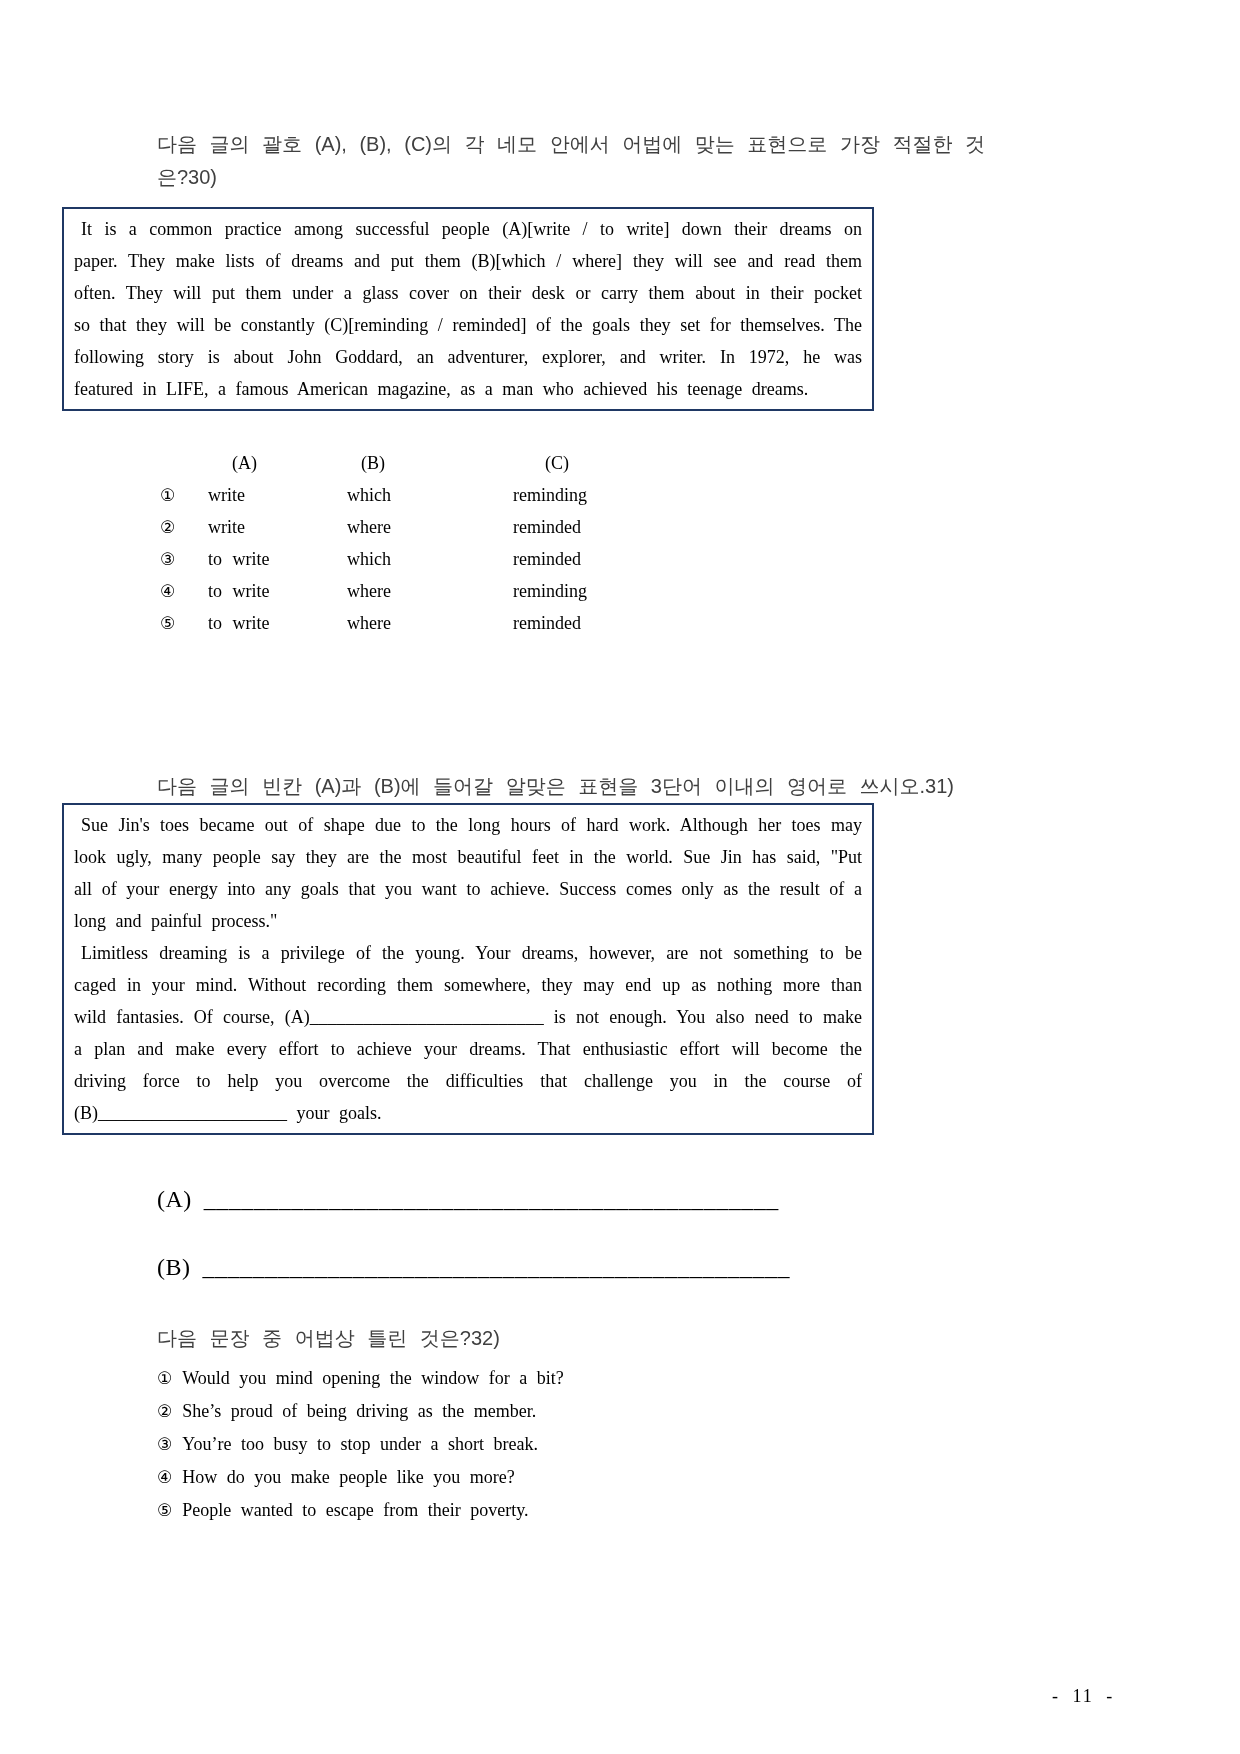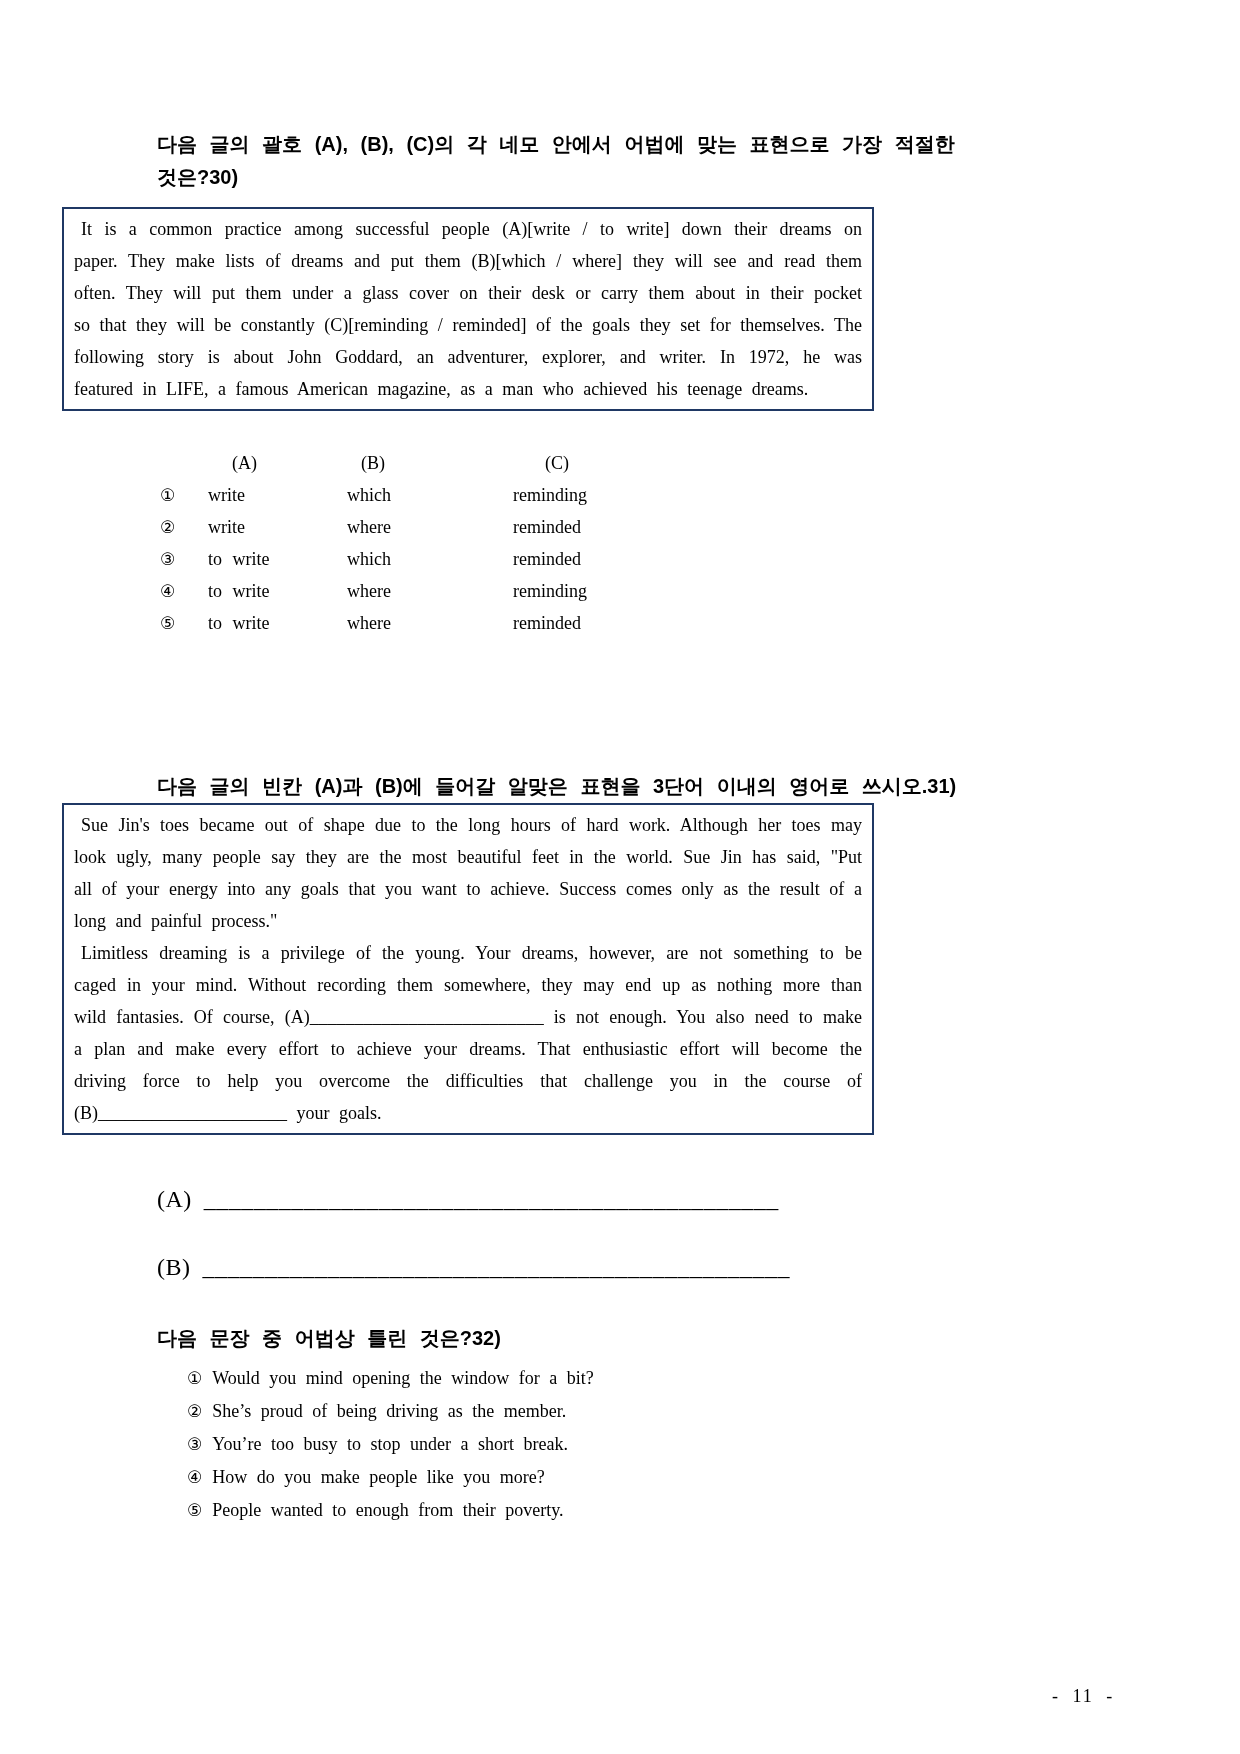--- a/index.html
+++ b/index.html
@@ -7,23 +7,23 @@
     position: relative;
     width: 1240px;
     height: 1754px;
     background: #ffffff;
     overflow: hidden;
     font-family: "Liberation Serif", "DejaVu Serif", serif;
     color: #000000;
   }
   .q-heading {
     margin: 0 140px 0 157px;
-    color: #000000;
+    color: #404040;
     font-family: "Liberation Sans", "DejaVu Sans", sans-serif;
-    font-weight: bold;
+    font-weight: normal;
     font-size: 20px;
     line-height: 33px;
     word-spacing: 7px;
   }
   .h30 { margin-top: 128px; width: 830px; }
   .h31 { margin-top: 131px; width: 900px; }
   .h32 { margin-top: 39px; }
   .passage-box {
     box-sizing: border-box;
     width: 812px;
@@ -65,21 +65,20 @@
     letter-spacing: 0.5px;
   }
   .al-a { margin-top: 48px; }
   .al-b { margin-top: 36px; }
   .answer-line .al-label { margin-right: 12px; }
   .options { margin: 7px 0 0 157px; }
   .option-row {
     font-size: 18px;
     line-height: 33px;
     word-spacing: 5px;
-    margin-left: 30px;
   }
   .option-row .opt-num {
     font-family: "DejaVu Sans", "Liberation Sans", sans-serif;
     font-size: 17px;
     margin-right: 10px;
   }
   .page-number {
     position: absolute;
     top: 1686px;
     left: 1052px;
@@ -166,20 +165,20 @@
       <div class="option-row">
         <span class="opt-num">②</span><span>She’s proud of being driving as the member.</span>
       </div>
       <div class="option-row">
         <span class="opt-num">③</span><span>You’re too busy to stop under a short break.</span>
       </div>
       <div class="option-row">
         <span class="opt-num">④</span><span>How do you make people like you more?</span>
       </div>
       <div class="option-row">
-        <span class="opt-num">⑤</span><span>People wanted to enough from their poverty.</span>
+        <span class="opt-num">⑤</span><span>People wanted to escape from their poverty.</span>
       </div>
     </div>
   </section>
 
   <div class="page-number">- 11 -</div>
 
 </div>
 
 </body></html>

